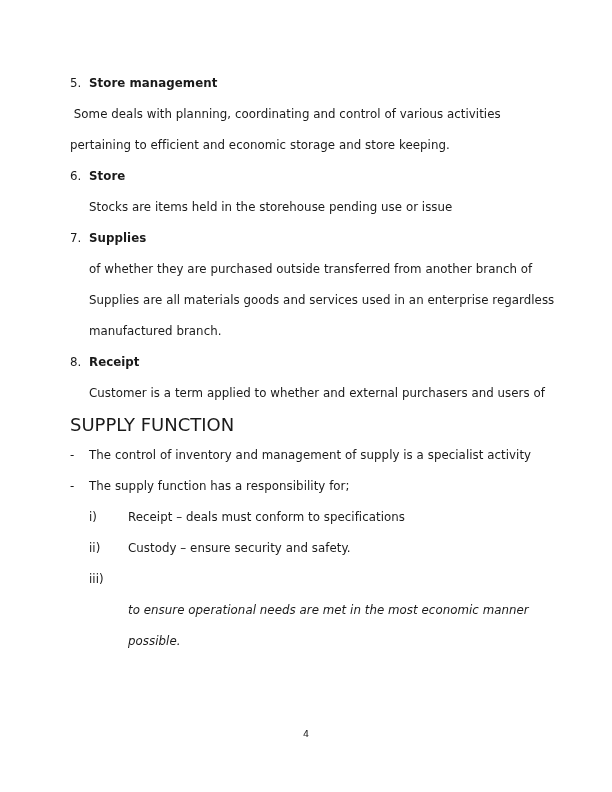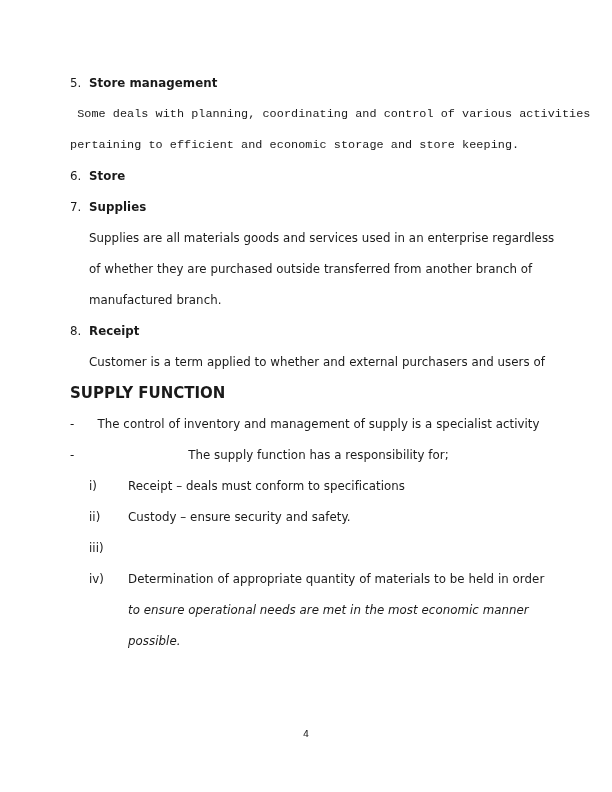--- a/index.html
+++ b/index.html
@@ -41,51 +41,51 @@
   .num-head .marker {
     width: 19px;
     flex: 0 0 19px;
     font-weight: normal;
   }
   .num-head .title {
     font-weight: bold;
   }
 
   
-  .flush { padding-left: 0; font-family: Liberation Mono, monospace; }
+  .flush { padding-left: 0; }
   
   .indent1 { padding-left: 19px; }
 
   
   .dash-row {
     display: flex;
     align-items: baseline;
   }
   .dash-row .marker {
     width: 19px;
     flex: 0 0 19px;
   }
-  .dash-row .txt { flex: 1; text-align: center; }
+  .dash-row .txt { flex: 1; }
 
   
   .roman-row {
     display: flex;
     align-items: baseline;
     padding-left: 19px;
   }
   .roman-row .marker {
     width: 39px;
     flex: 0 0 39px;
   }
   .roman-row .txt { flex: 1; }
   .roman-cont { padding-left: 58px; font-style: italic; }
 
   .section-head {
-    font-weight: bold;
-    font-size: 15px;
+    font-weight: normal;
+    font-size: 18px;
     line-height: 31px;
     height: 31px;
     white-space: pre;
   }
 
   .page-number {
     position: absolute;
     left: 0;
     right: 0;
     top: 728px;
@@ -105,27 +105,28 @@
       <span class="marker">5.</span>
       <span class="title">Store management</span>
     </div>
     <div class="line flush"> Some deals with planning, coordinating and control of various activities</div>
     <div class="line flush">pertaining to efficient and economic storage and store keeping.</div>
 
     <div class="line num-head">
       <span class="marker">6.</span>
       <span class="title">Store</span>
     </div>
+    <div class="line indent1">Stocks are items held in the storehouse pending use or issue</div>
 
     <div class="line num-head">
       <span class="marker">7.</span>
       <span class="title">Supplies</span>
     </div>
+    <div class="line indent1">of whether they are purchased outside transferred from another branch of</div>
     <div class="line indent1">Supplies are all materials goods and services used in an enterprise regardless</div>
-    <div class="line indent1">of whether they are purchased outside transferred from another branch of</div>
     <div class="line indent1">manufactured branch.</div>
 
     <div class="line num-head">
       <span class="marker">8.</span>
       <span class="title">Receipt</span>
     </div>
     <div class="line indent1">Customer is a term applied to whether and external purchasers and users of</div>
 
     <div class="section-head">SUPPLY FUNCTION</div>
 
@@ -145,23 +146,19 @@
 
     <div class="line roman-row">
       <span class="marker">ii)</span>
       <span class="txt">Custody – ensure security and safety.</span>
     </div>
 
     <div class="line roman-row">
       <span class="marker">iii)</span>
     </div>
 
-    <div class="line roman-row">
-      <span class="marker">iv)</span>
-      <span class="txt">Determination of appropriate quantity of materials to be held in order</span>
-    </div>
     <div class="line roman-cont">to ensure operational needs are met in the most economic manner</div>
     <div class="line roman-cont">possible.</div>
 
   </div>
 
   <div class="page-number">4</div>
 </div>
 
 </body></html>

